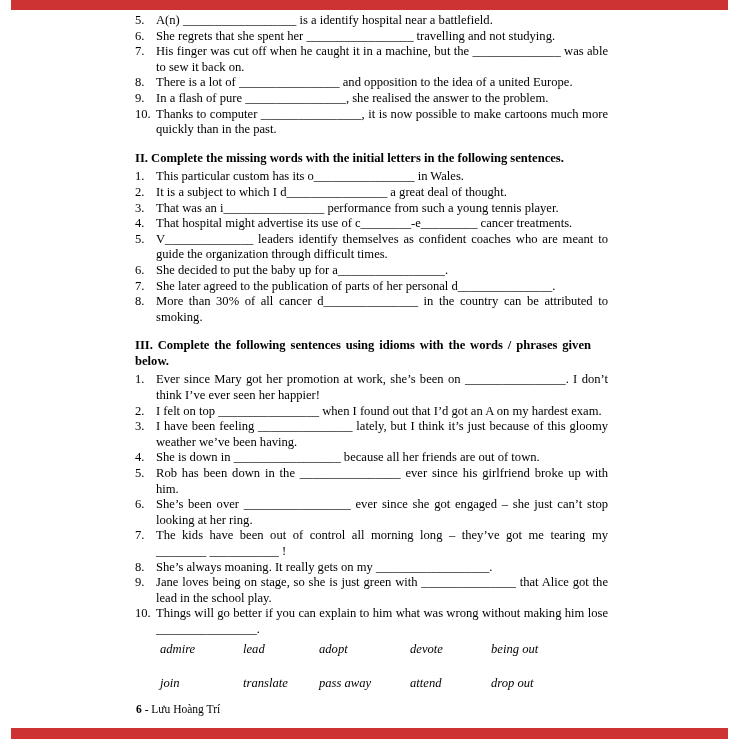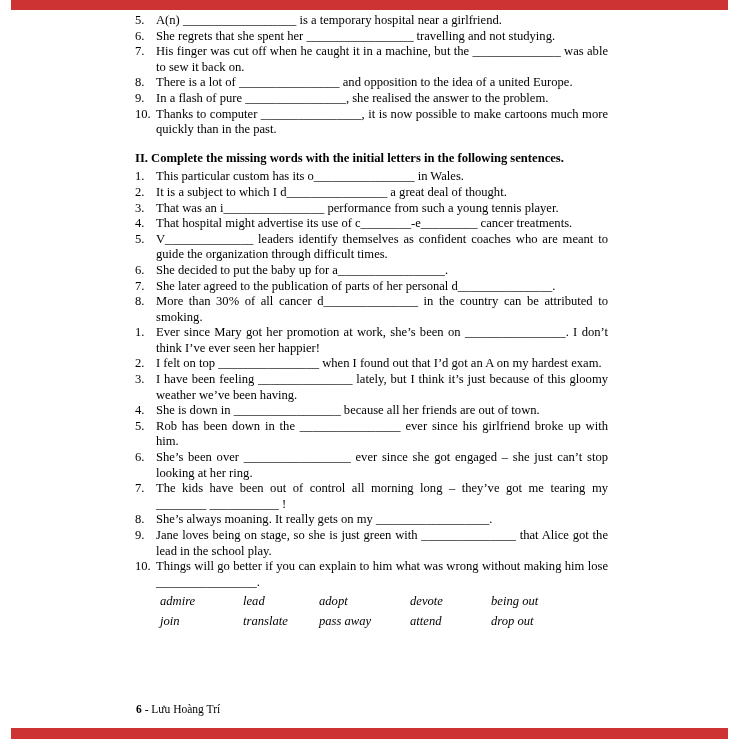--- a/index.html
+++ b/index.html
@@ -11,34 +11,34 @@
   .cover-bar{position:absolute;left:11px;right:11px;height:10px;background:#ce3333;}
   .cover-bar.top{top:0;}
   .cover-bar.bottom{bottom:0;height:11px;}
   .content{position:absolute;top:13px;left:135px;width:473px;}
   .item{display:flex;font-size:12.6px;line-height:15.6px;}
   .num{flex:0 0 21px;}
   .txt{flex:1;text-align:justify;}
   .sec-title{font-weight:bold;font-size:12.6px;line-height:15.6px;margin:13px 17px 3px 0;text-align:justify;}
   .bank{display:grid;margin:3px 0 8px 25px;font-style:italic;font-size:12.6px;line-height:16px;}
   .bank3{grid-template-columns:77px 84px 95px 92px auto;}
-  .bank4{grid-template-columns:83px 76px 91px 81px auto;row-gap:4px;}
+  .bank4{grid-template-columns:83px 76px 91px 81px auto;row-gap:18px;}
   .footer{position:absolute;left:136px;top:702px;font-size:11.5px;line-height:14px;}
   .pg{font-weight:bold;}
 </style>
 </head>
 <body>
 
 <div class="cover-bar top"></div>
 
 <div class="content">
 
   <div class="item">
       <span class="num">5.</span>
-      <span class="txt">A(n) __________________ is a temporary hospital near a girlfriend.</span>
+      <span class="txt">A(n) __________________ is a identify hospital near a battlefield.</span>
     </div>
   <div class="item">
       <span class="num">6.</span>
       <span class="txt">She regrets that she spent her _________________ travelling and not studying.</span>
     </div>
   <div class="item">
       <span class="num">7.</span>
       <span class="txt">His finger was cut off when he caught it in a machine, but the ______________ was able to sew it back on.</span>
     </div>
   <div class="item">
@@ -81,20 +81,21 @@
     </div>
   <div class="item">
       <span class="num">7.</span>
       <span class="txt">She later agreed to the publication of parts of her personal d_______________.</span>
     </div>
   <div class="item">
       <span class="num">8.</span>
       <span class="txt">More than 30% of all cancer d_______________ in the country can be attributed to smoking.</span>
     </div>
 
+  <div class="sec-title">III. Complete the following sentences using idioms with the words / phrases given below.</div>
   <div class="item">
       <span class="num">1.</span>
       <span class="txt">Ever since Mary got her promotion at work, she’s been on ________________. I don’t think I’ve ever seen her happier!</span>
     </div>
   <div class="item">
       <span class="num">2.</span>
       <span class="txt">I felt on top ________________ when I found out that I’d got an A on my hardest exam.</span>
     </div>
   <div class="item">
       <span class="num">3.</span>

